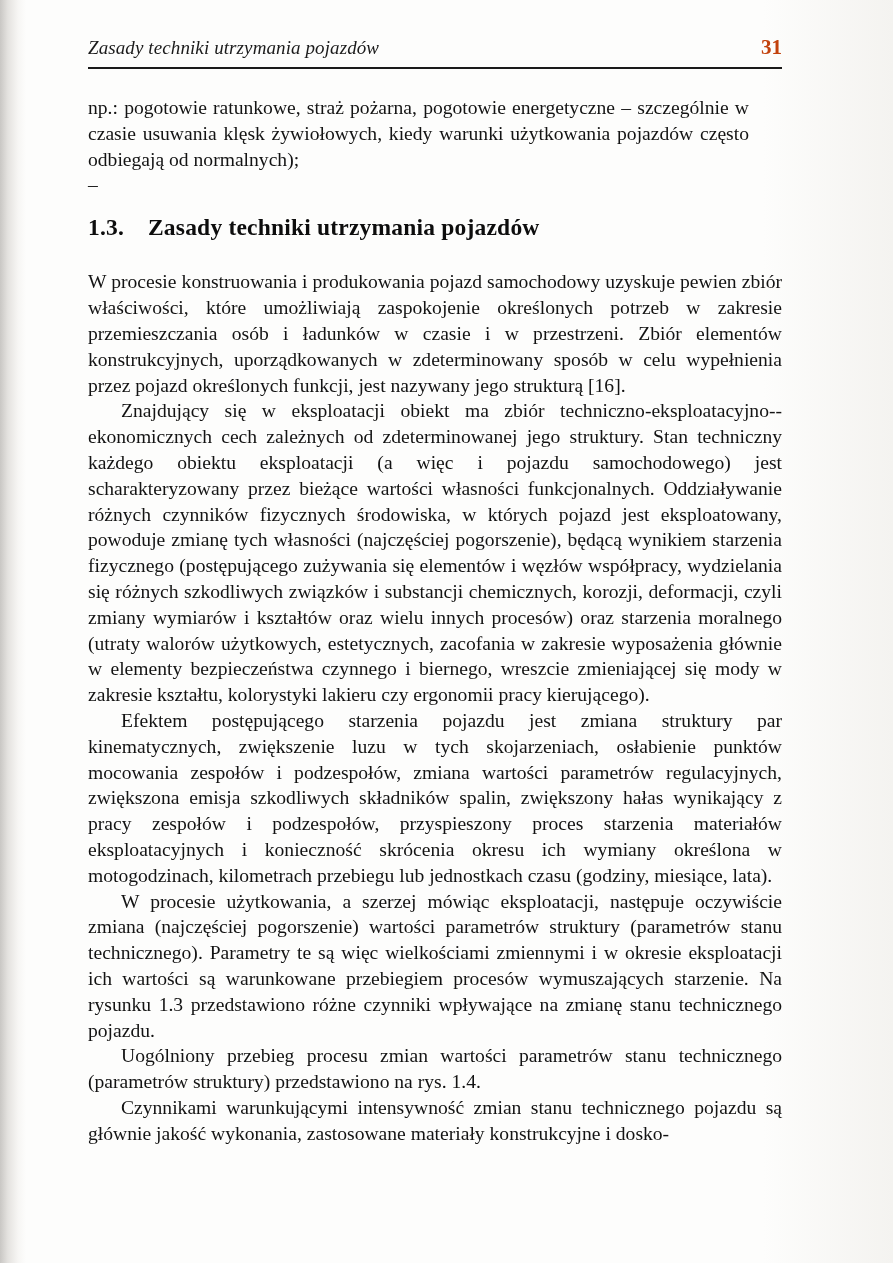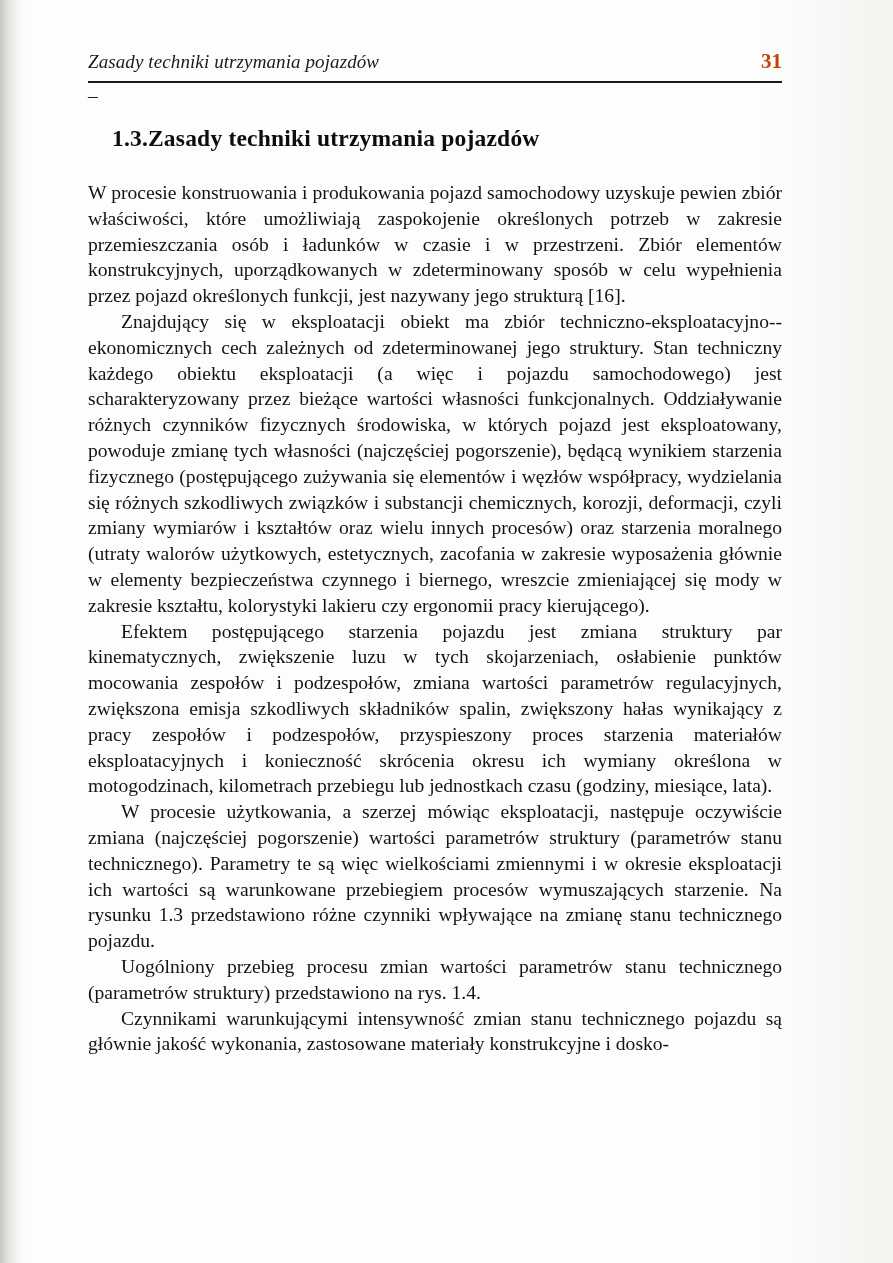--- a/index.html
+++ b/index.html
@@ -38,21 +38,21 @@
     right: 0;
     width: 130px;
     height: 100%;
     background: linear-gradient(to left, #f4f3f0 0%, rgba(253,253,252,0) 100%);
     pointer-events: none;
   }
 
   .content {
     position: absolute;
     left: 88px;
-    top: 49px;
+    top: 35px;
     width: 694px;
   }
 
   
   .running-head {
     display: flex;
     align-items: baseline;
     justify-content: space-between;
     border-bottom: 2px solid #1a1a1a;
     padding-bottom: 7px;
@@ -130,21 +130,20 @@
     margin-bottom: 28px;
     font-weight: bold;
     font-size: 23.5px;
     color: #0d0d0d;
     letter-spacing: 0.2px;
   }
 
   .section-number {
     width: 60px;
     flex: 0 0 60px;
-    text-align: right;
   }
 
   .section-title {
     flex: 1 1 auto;
   }
 
   .para-stack > p.para + p.para {
     margin-top: 0;
   }
 
@@ -161,20 +160,23 @@
   <div class="gutter-shadow"></div>
   <div class="paper-tint"></div>
 
   <div class="content">
 
     <div class="running-head">
       <span class="running-head-title">Zasady techniki utrzymania pojazdów</span>
       <span class="running-head-page">31</span>
     </div>
 
+    <div class="body-block">
+      <p class="para carryover">np.: pogotowie ratunkowe, straż pożarna, pogotowie energetyczne – szczególnie w czasie usuwania klęsk żywiołowych, kiedy warunki użytkowania pojazdów często odbiegają od normalnych);</p>
+    </div>
 
     <ul class="dash-list">
       <li>
         <span class="dash-marker">–</span>
       </li>
     </ul>
 
     <h2 class="section-heading">
       <span class="section-number">1.3.</span>
       <span class="section-title">Zasady techniki utrzymania pojazdów</span>

